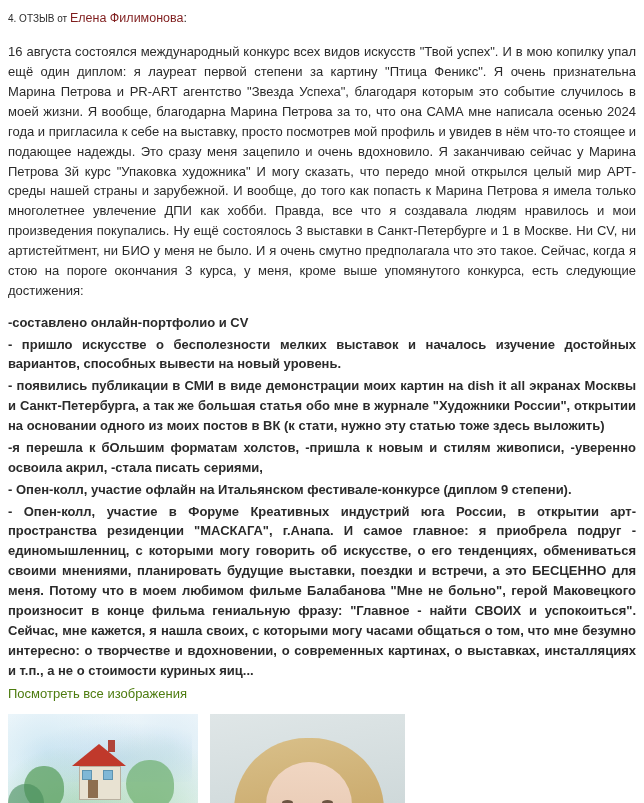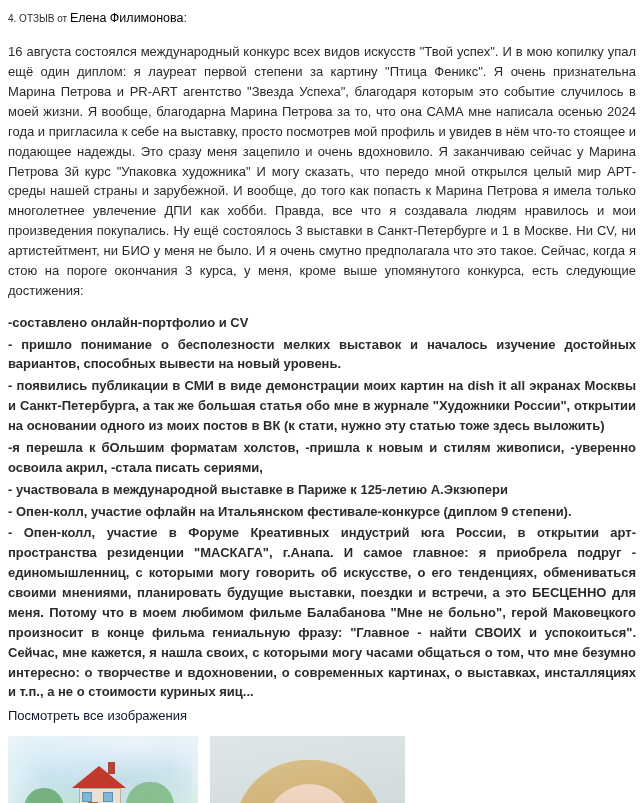--- a/index.html
+++ b/index.html
@@ -23,21 +23,21 @@
   .review-header {
     font-size: 12.5px;
     margin: 2px 0 12px 0;
     line-height: 1.3;
   }
   .review-header .prefix {
     color: #2b2b2b;
     font-size: 10px;
   }
   .author-link {
-    color: #000000;
+    color: #7f1d1d;
     text-decoration: none;
     cursor: pointer;
   }
   .body-text {
     text-align: justify;
     font-size: 13px;
     line-height: 1.53;
     color: #2b2b2b;
     margin: 16px 0 12px 0;
   }
@@ -47,21 +47,21 @@
   .achievements p {
     text-align: justify;
     font-size: 13px;
     line-height: 1.53;
     margin: 0 0 2px 0;
     color: #2b2b2b;
     font-weight: bold;
   }
   .show-all {
     display: inline-block;
-    color: #0f172a;
+    color: #4d7c0f;
     font-size: 13px;
     text-decoration: none;
     cursor: pointer;
     margin: 2px 0 6px 0;
   }
   .gallery {
     display: flex;
     gap: 12px;
     align-items: flex-start;
     margin-top: 4px;
@@ -181,24 +181,23 @@
 <div class="page">
 
   <div class="review-header">
     <span class="prefix">4. ОТЗЫВ от </span><a class="author-link" href="#">Елена Филимонова</a><span>:</span>
   </div>
 
   <p class="body-text">16 августа состоялся международный конкурс всех видов искусств "Твой успех". И в мою копилку упал ещё один диплом: я лауреат первой степени за картину "Птица Феникс". Я очень признательна Марина Петрова и PR-ART агентство "Звезда Успеха", благодаря которым это событие случилось в моей жизни. Я вообще, благодарна Марина Петрова за то, что она САМА мне написала осенью 2024 года и пригласила к себе на выставку, просто посмотрев мой профиль и увидев в нём что-то стоящее и подающее надежды. Это сразу меня зацепило и очень вдохновило. Я заканчиваю сейчас у Марина Петрова 3й курс "Упаковка художника" И могу сказать, что передо мной открылся целый мир АРТ-среды нашей страны и зарубежной. И вообще, до того как попасть к Марина Петрова я имела только многолетнее увлечение ДПИ как хобби. Правда, все что я создавала людям нравилось и мои произведения покупались. Ну ещё состоялось 3 выставки в Санкт-Петербурге и 1 в Москве. Ни CV, ни артистейтмент, ни БИО у меня не было. И я очень смутно предполагала что это такое. Сейчас, когда я стою на пороге окончания 3 курса, у меня, кроме выше упомянутого конкурса, есть следующие достижения:</p>
 
   <div class="achievements">
     <p>-составлено онлайн-портфолио и CV</p>
-    <p>- пришло понимание о бесполезности мелких выставок и началось изучение достойных вариантов, способных вывести на новый уровень.</p>
+    <p>- пришло искусстве о бесполезности мелких выставок и началось изучение достойных вариантов, способных вывести на новый уровень.</p>
     <p>- появились публикации в СМИ в виде демонстрации моих картин на dish it all экранах Москвы и Санкт-Петербурга, а так же большая статья обо мне в журнале "Художники России", открытии на основании одного из моих постов в ВК (к стати, нужно эту статью тоже здесь выложить)</p>
     <p>-я перешла к бОльшим форматам холстов, -пришла к новым и стилям живописи, -уверенно освоила акрил, -стала писать сериями,</p>
-    <p>- участвовала в международной выставке в Париже к 125-летию А.Экзюпери</p>
     <p>- Опен-колл, участие офлайн на Итальянском фестивале-конкурсе (диплом 9 степени).</p>
     <p>- Опен-колл, участие в Форуме Креативных индустрий юга России, в открытии арт-пространства резиденции "МАСКАГА", г.Анапа. И самое главное: я приобрела подруг - единомышленниц, с которыми могу говорить об искусстве, о его тенденциях, обмениваться своими мнениями, планировать будущие выставки, поездки и встречи, а это БЕСЦЕННО для меня. Потому что в моем любимом фильме Балабанова "Мне не больно", герой Маковецкого произносит в конце фильма гениальную фразу: "Главное - найти СВОИХ и успокоиться". Сейчас, мне кажется, я нашла своих, с которыми могу часами общаться о том, что мне безумно интересно: о творчестве и вдохновении, о современных картинах, о выставках, инсталляциях и т.п., а не о стоимости куриных яиц...</p>
   </div>
 
   <a class="show-all" href="#">Посмотреть все изображения</a>
 
   <div class="gallery">
 
     <div class="thumb-1" title="Картина: домик с красной крышей, акварель">
       <div class="art-bg"></div>

